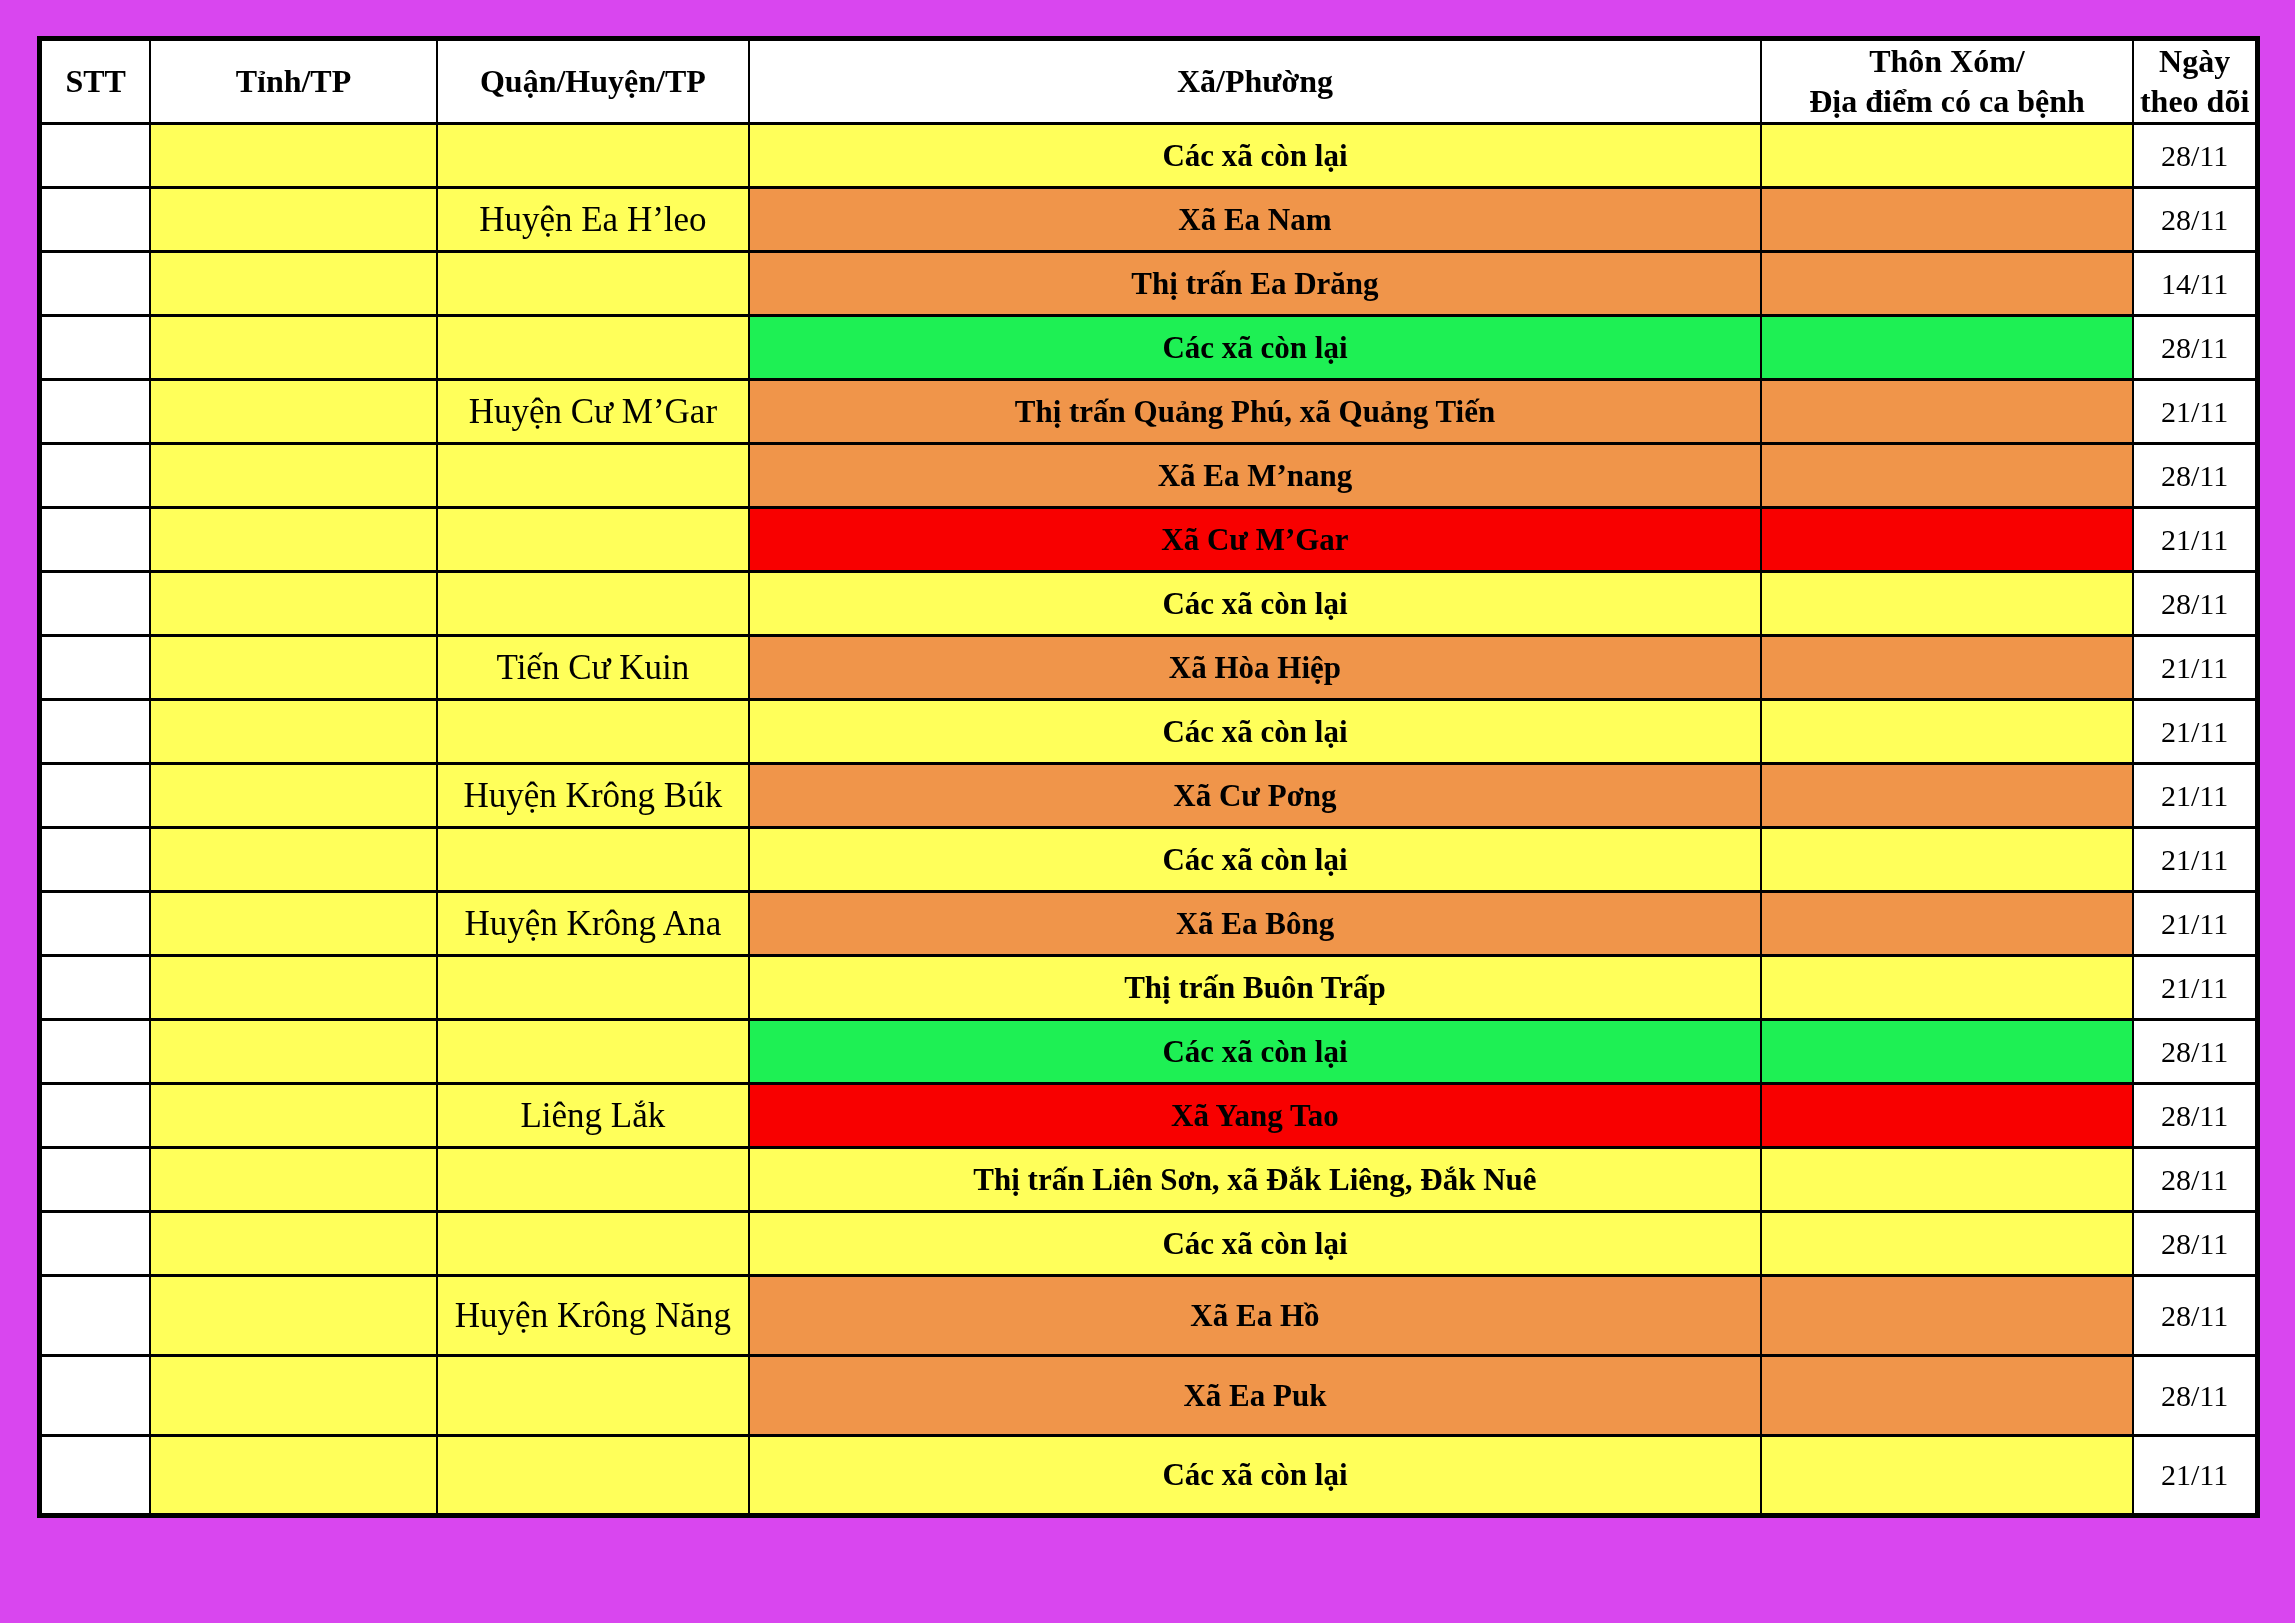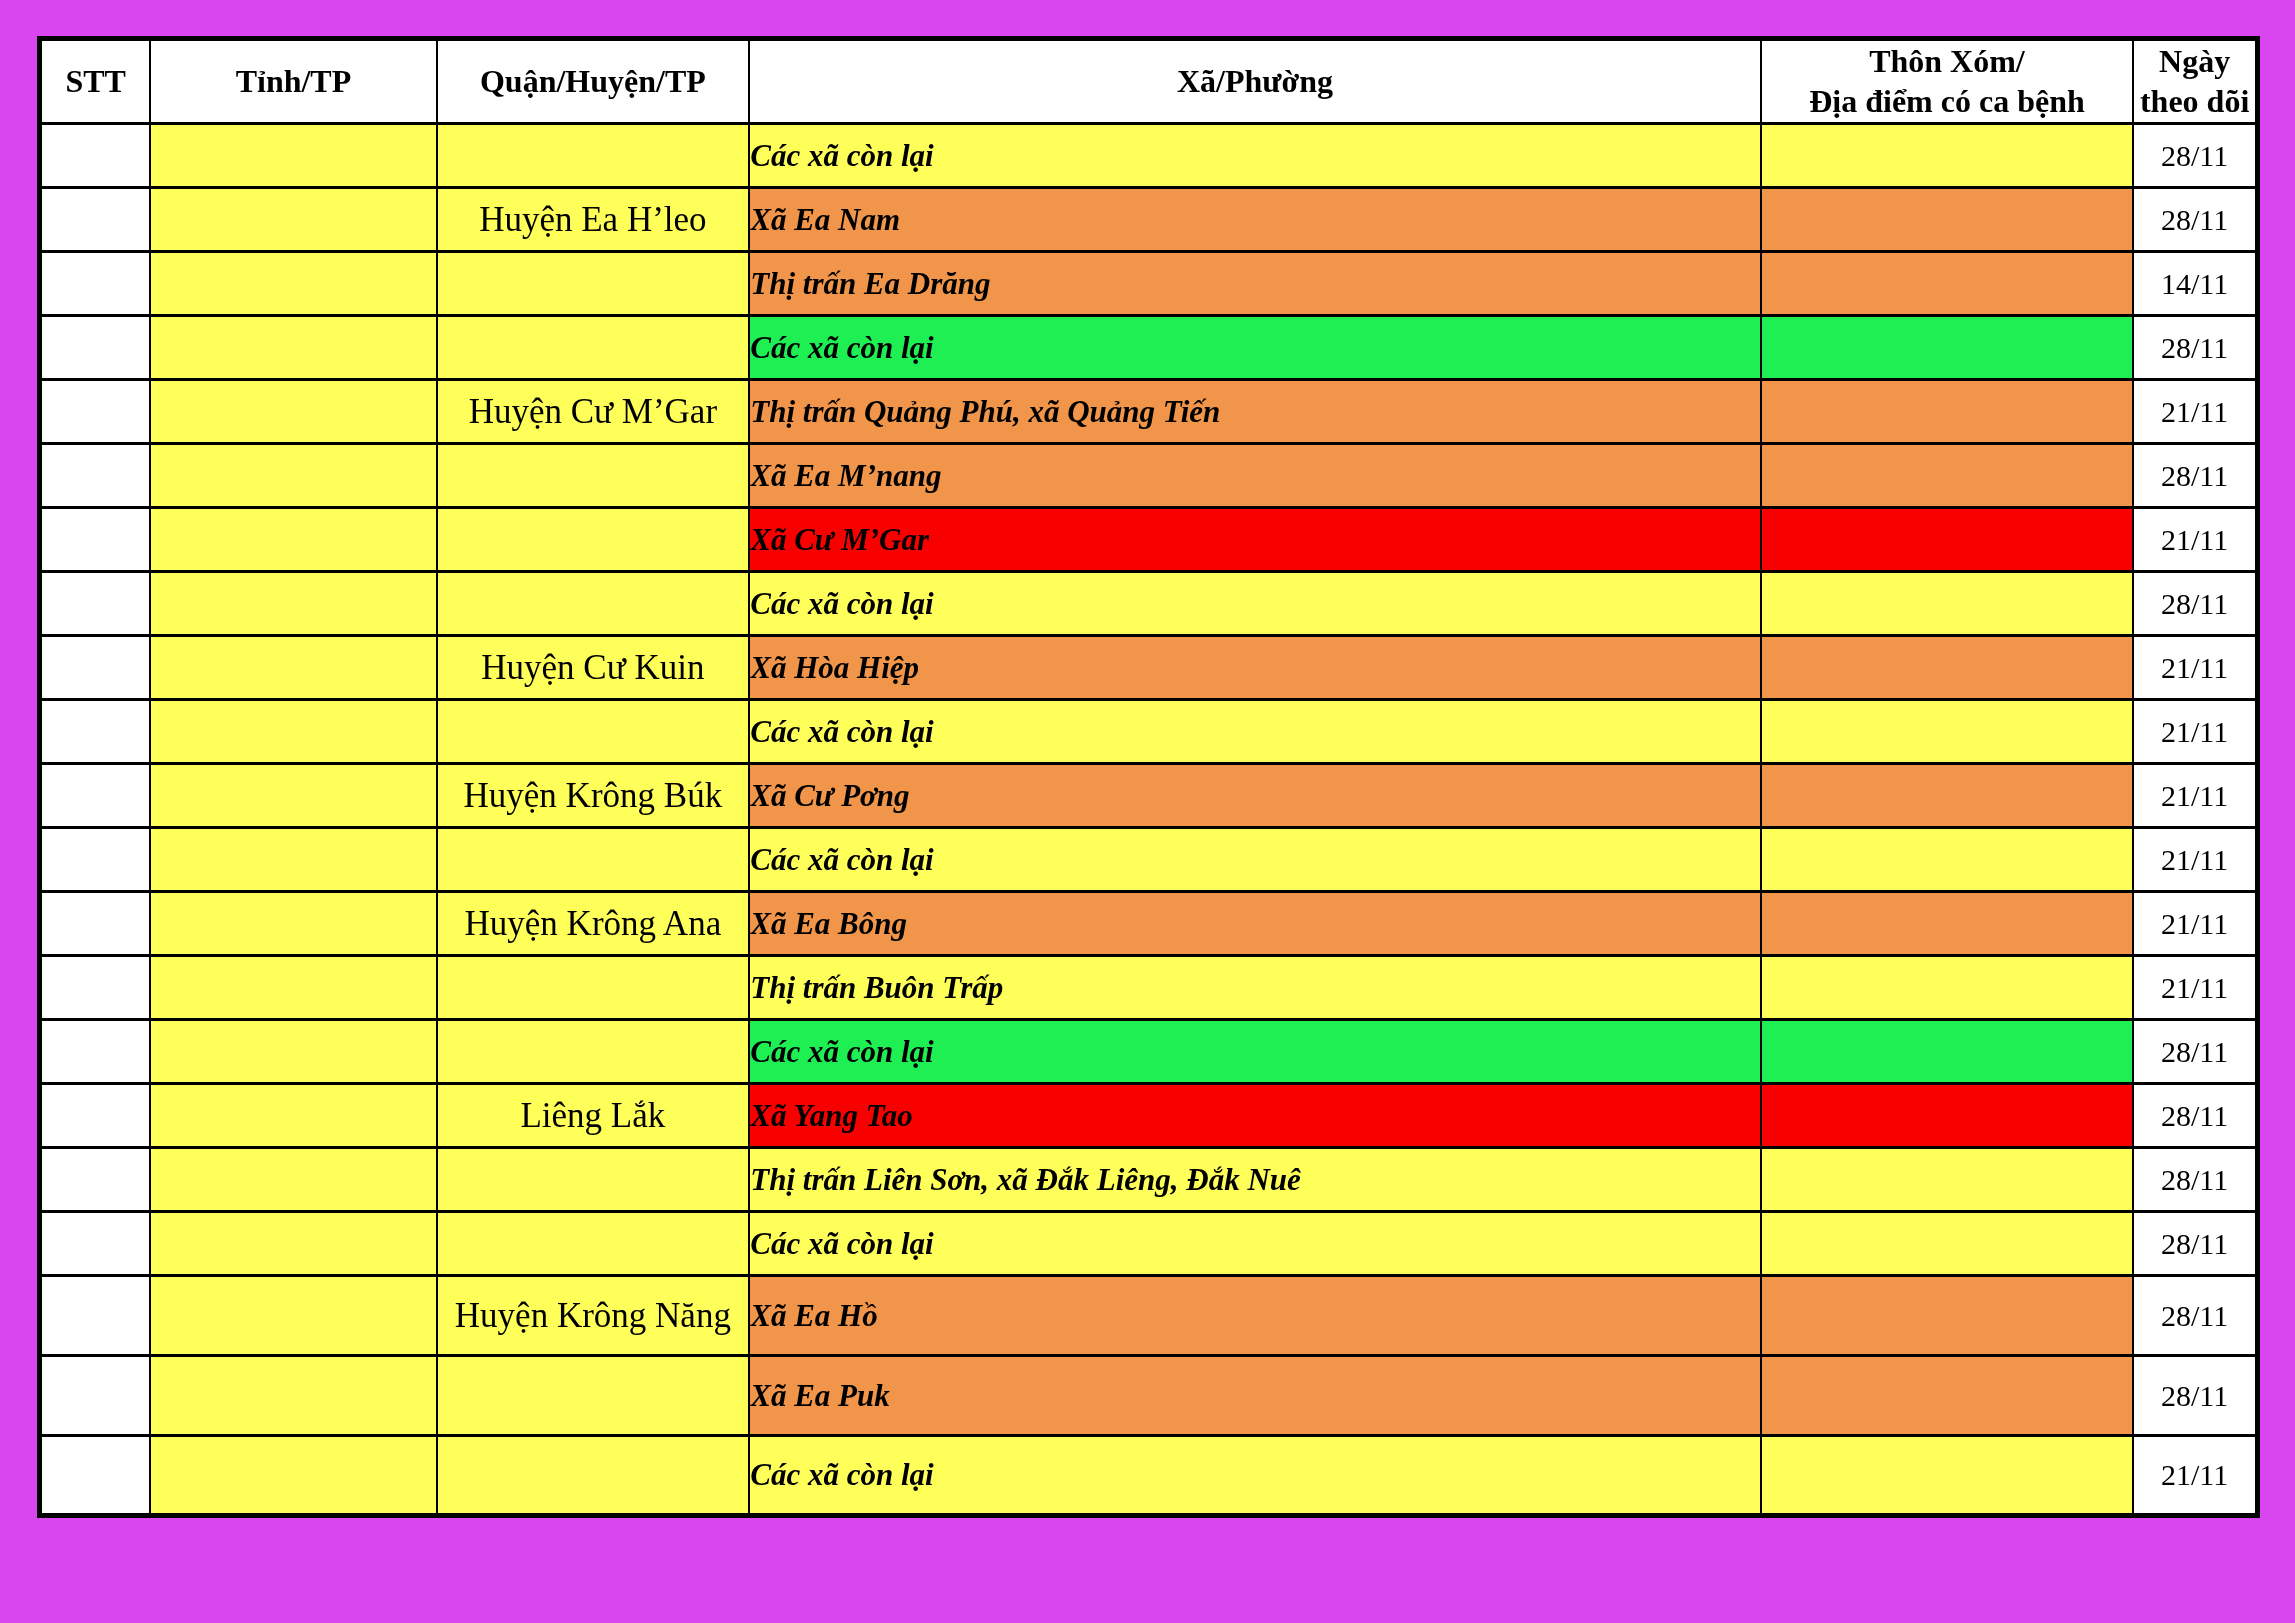--- a/index.html
+++ b/index.html
@@ -54,24 +54,23 @@
     white-space: pre-line;
   }
   td.stt  { background: #ffffff; }
   td.quan {
     text-align: center;
     font-size: 35px;
     font-weight: normal;
     font-style: normal;
   }
   td.xa {
-    text-align: left;
+    text-align: center;
     font-size: 31px;
     font-weight: bold;
-    font-style: italic;
   }
   td.ngay {
     background: #ffffff;
     text-align: center;
     font-size: 30px;
     font-weight: normal;
   }
 </style>
 </head>
 <body>
@@ -159,21 +158,21 @@
           <td class="stt" style="background: rgb(255, 255, 255);"></td>
           <td class="tinh" style="background: rgb(255, 255, 90);"></td>
           <td class="quan" style="background: rgb(255, 255, 90);"></td>
           <td class="xa" style="background: rgb(255, 255, 90);">Các xã còn lại</td>
           <td class="thon" style="background: rgb(255, 255, 90);"></td>
           <td class="ngay" style="background: rgb(255, 255, 255);">28/11</td>
         </tr>
         <tr>
           <td class="stt" style="background: rgb(255, 255, 255);"></td>
           <td class="tinh" style="background: rgb(255, 255, 90);"></td>
-          <td class="quan" style="background: rgb(255, 255, 90);">Huyện Cư Kuin</td>
+          <td class="quan" style="background: rgb(255, 255, 90);">Tiến Cư Kuin</td>
           <td class="xa" style="background: rgb(240, 149, 74);">Xã Hòa Hiệp</td>
           <td class="thon" style="background: rgb(240, 149, 74);"></td>
           <td class="ngay" style="background: rgb(255, 255, 255);">21/11</td>
         </tr>
         <tr>
           <td class="stt" style="background: rgb(255, 255, 255);"></td>
           <td class="tinh" style="background: rgb(255, 255, 90);"></td>
           <td class="quan" style="background: rgb(255, 255, 90);"></td>
           <td class="xa" style="background: rgb(255, 255, 90);">Các xã còn lại</td>
           <td class="thon" style="background: rgb(255, 255, 90);"></td>

